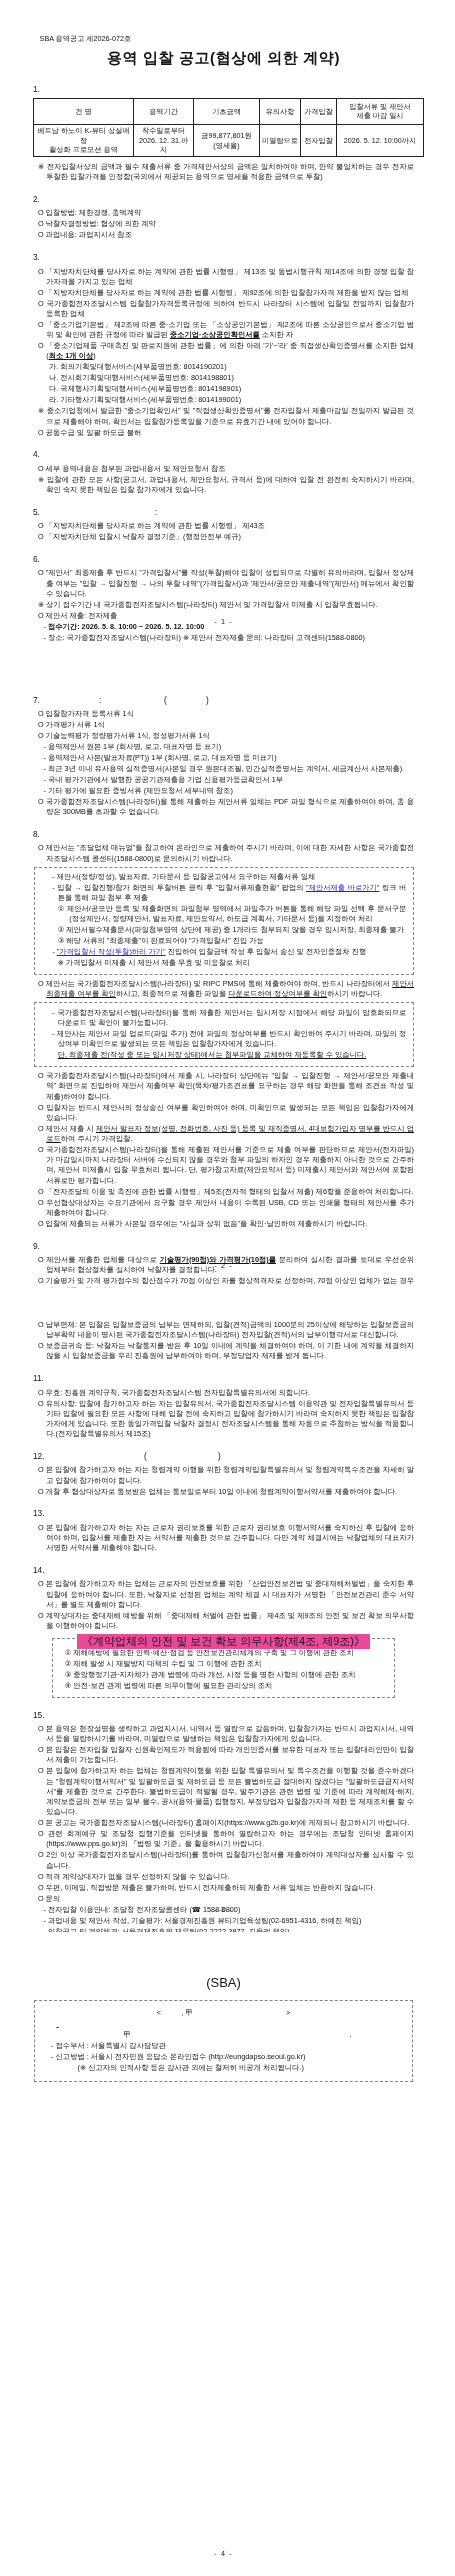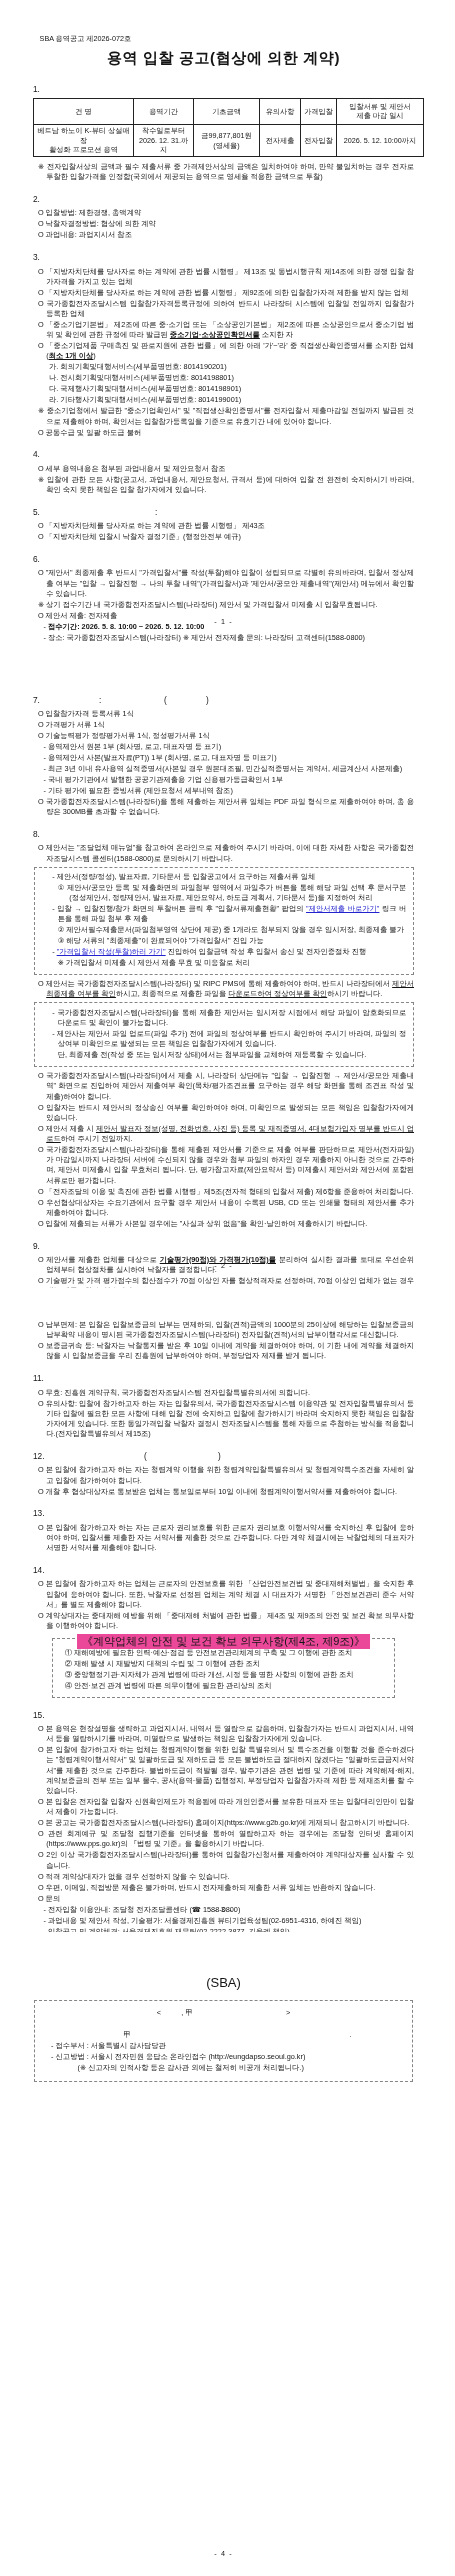--- a/index.html
+++ b/index.html
@@ -11,22 +11,22 @@
   .page.pg3{padding-top:32px;}
   .page.pg4{padding-top:46px;}
   .doc-ref{font-size:7.2px;padding-left:6.6px;line-height:10px;}
   .doc-title{font-size:15px;font-weight:bold;text-align:center;margin:4px 0 0;line-height:19px;letter-spacing:0.6px;}
   .sec-h{font-size:8.3px;line-height:10.5px;margin:11.6px 0 3.9px;}
   .sec-h.first{margin-top:16.5px;}
   .ln{line-height:10.2px;margin:0 0 0.8px;text-align:justify;}
   .lv-b{padding-left:13.2px;text-indent:-8.3px;}
   .lv-s{padding-left:16px;text-indent:-5.5px;}
   .lv-s2{padding-left:27.6px;text-indent:-11.6px;}
-  .lv-c{padding-left:15.4px;text-indent:-11.6px;font-family:Liberation Serif, serif;}
-  .lv-p{padding-left:16px;text-indent:0;}
+  .lv-c{padding-left:15.4px;text-indent:-11.6px;}
+  .lv-p{padding-left:16px;text-indent:0;text-decoration:underline;}
   .lv-s3{padding-left:37px;text-indent:0;}
   .lv-ctr{text-align:center;white-space:pre;}
   .abs-wrap{position:relative;height:10.5px;padding:0;text-indent:0;}
   .abs-wrap span{position:absolute;top:0;}
   .seg-b{font-weight:bold;}
   .seg-u{text-decoration:underline;}
   .seg-bu{font-weight:bold;text-decoration:underline;}
   .seg-link{text-decoration:underline;cursor:pointer;}
   table.bid{border-collapse:collapse;table-layout:fixed;width:391px;margin:3.3px 0 5px;font-size:7.2px;border:1.1px solid #222;}
   table.bid th,table.bid td{border:0.6px solid #222;text-align:center;vertical-align:middle;
@@ -72,21 +72,21 @@
           </tr>
         </thead>
         <tbody>
           <tr>
             <td>베트남 하노이 K-뷰티 상설매장
 활성화 프로모션 용역</td>
             <td>착수일로부터
 2026. 12. 31.까지</td>
             <td>금99,877,801원
 (영세율)</td>
-            <td>전자제출</td>
+            <td>미열람으로</td>
             <td>전자입찰</td>
             <td>2026. 5. 12. 10:00까지</td>
           </tr>
         </tbody>
       </table>
       <div class="ln lv-b"><span>※ 전자입찰서상의 금액과 필수 제출서류 중 가격제안서상의 금액은 일치하여야 하며, 만약 불일치하는 경우 전자로 투찰한 입찰가격을 인정함(국외에서 제공되는 용역으로 영세율 적용한 금액으로 투찰)</span></div>
       <div class="sec-h">2.</div>
       <div class="ln lv-b"><span>O 입찰방법: 제한경쟁, 총액계약</span></div>
       <div class="ln lv-b"><span>O 낙찰자결정방법: 협상에 의한 계약</span></div>
       <div class="ln lv-b"><span>O 과업내용: 과업지시서 참조</span></div>
@@ -132,36 +132,36 @@
       <div class="ln lv-s"><span>- 용역제안서 원본 1부 (회사명, 로고, 대표자명 등 표기)</span></div>
       <div class="ln lv-s"><span>- 용역제안서 사본(발표자료(PT)) 1부 (회사명, 로고, 대표자명 등 미표기)</span></div>
       <div class="ln lv-s"><span>- 최근 3년 이내 유사용역 실적증명서(사본일 경우 원본대조필, 민간실적증명서는 계약서, 세금계산서 사본제출)</span></div>
       <div class="ln lv-s"><span>- 국내 평가기관에서 발행한 공공기관제출용 기업 신용평가등급확인서 1부</span></div>
       <div class="ln lv-s"><span>- 기타 평가에 필요한 증빙서류 (제안요청서 세부내역 참조)</span></div>
       <div class="ln lv-b"><span>O 국가종합전자조달시스템(나라장터)을 통해 제출하는 제안서류 일체는 PDF 파일 형식으로 제출하여야 하며, 총 용량은 300MB를 초과할 수 없습니다.</span></div>
       <div class="sec-h">8.</div>
       <div class="ln lv-b"><span>O 제안서는 "조달업체 매뉴얼"을 참고하여 온라인으로 제출하여 주시기 바라며, 이에 대한 자세한 사항은 국가종합전자조달시스템 콜센터(1588-0800)로 문의하시기 바랍니다.</span></div>
       <div class="nbox bx-wide">
         <div class="ln lv-s"><span>- 제안서(정량/정성), 발표자료, 기타문서 등 입찰공고에서 요구하는 제출서류 일체</span></div>
+        <div class="ln lv-s"><span>- 입찰 → 입찰진행/참가 화면의 투찰버튼 클릭 후 "입찰서류제출현황" 팝업의 </span><span class="seg-link" style="color: rgb(34, 34, 207);">"제안서제출 바로가기"</span><span> 링크 버튼을 통해 파일 첨부 후 제출</span></div>
         <div class="ln lv-s2"><span>① 제안서/공모안 등록 및 제출화면의 파일첨부 영역에서 파일추가 버튼을 통해 해당 파일 선택 후 문서구분(정성제안서, 정량제안서, 발표자료, 제안요약서, 하도급 계획서, 기타문서 등)을 지정하여 처리</span></div>
-        <div class="ln lv-s"><span>- 입찰 → 입찰진행/참가 화면의 투찰버튼 클릭 후 "입찰서류제출현황" 팝업의 </span><span class="seg-link" style="color: rgb(34, 34, 207);">"제안서제출 바로가기"</span><span> 링크 버튼을 통해 파일 첨부 후 제출</span></div>
         <div class="ln lv-s2"><span>② 제안서필수제출문서(파일첨부영역 상단에 제공) 중 1개라도 첨부되지 않을 경우 임시저장, 최종제출 불가</span></div>
         <div class="ln lv-s2"><span>③ 해당 서류의 "최종제출"이 완료되어야 "가격입찰서" 진입 가능</span></div>
         <div class="ln lv-s"><span>- </span><span class="seg-link" style="color: rgb(34, 34, 207);">"가격입찰서 작성(투찰)하러 가기"</span><span> 진입하여 입찰금액 작성 후 입찰서 송신 및 전자인증절차 진행</span></div>
         <div class="ln lv-s2"><span>※ 가격입찰서 미제출 시 제안서 제출 무효 및 미응찰로 처리</span></div>
       </div>
       <div class="ln lv-b"><span>O 제안서는 국가종합전자조달시스템(나라장터) 및 RIPC PMS에 통해 제출하여야 하며, 반드시 나라장터에서 </span><span class="seg-u">제안서 최종제출 여부를 확인</span><span>하시고, 최종적으로 제출한 파일을 </span><span class="seg-u">다운로드하여 정상여부를 확인</span><span>하시기 바랍니다.</span></div>
       <div class="nbox bx-wide">
         <div class="ln lv-s"><span>- 국가종합전자조달시스템(나라장터)을 통해 제출한 제안서는 임시저장 시점에서 해당 파일이 암호화되므로 다운로드 및 확인이 불가능합니다.</span></div>
         <div class="ln lv-s"><span>- 제안사는 제안서 파일 업로드(파일 추가) 전에 파일의 정상여부를 반드시 확인하여 주시기 바라며, 파일의 정상여부 미확인으로 발생되는 모든 책임은 입찰참가자에게 있습니다.</span></div>
         <div class="ln lv-p"><span>단, 최종제출 전(작성 중 또는 임시저장 상태)에서는 첨부파일을 교체하여 재등록할 수 있습니다.</span></div>
       </div>
       <div class="ln lv-b"><span>O 국가종합전자조달시스템(나라장터)에서 제출 시, 나라장터 상단메뉴 "입찰 → 입찰진행 → 제안서/공모안 제출내역" 화면으로 진입하여 제안서 제출여부 확인(목차/평가조견표를 요구하는 경우 해당 화면을 통해 조견표 작성 및 제출)하여야 합니다.</span></div>
       <div class="ln lv-b"><span>O 입찰자는 반드시 제안서의 정상송신 여부를 확인하여야 하며, 미확인으로 발생되는 모든 책임은 입찰참가자에게 있습니다.</span></div>
-      <div class="ln lv-b"><span>O 제안서 제출 시 </span><span class="seg-u">제안서 발표자 정보(성명, 전화번호, 사진 등) 등록 및 재직증명서, 4대보험가입자 명부를 반드시 업로드</span><span>하여 주시기 전일까지.</span></div>
+      <div class="ln lv-b"><span>O 제안서 제출 시 </span><span class="seg-u">제안서 발표자 정보(성명, 전화번호, 사진 등) 등록 및 재직증명서, 4대보험가입자 명부를 반드시 업로드</span><span>하여 주시기 가격입찰.</span></div>
       <div class="ln lv-b"><span>O 국가종합전자조달시스템(나라장터)을 통해 제출된 제안서를 기준으로 제출 여부를 판단하므로 제안서(전자파일)가 마감일시까지 나라장터 서버에 수신되지 않을 경우와 첨부 파일의 하자인 경우 제출하지 아니한 것으로 간주하며, 제안서 미제출시 입찰 무효처리 됩니다. 단, 평가참고자료(제안요약서 등) 미제출시 제안서와 제안서에 포함된 서류로만 평가합니다.</span></div>
       <div class="ln lv-b"><span>O 「전자조달의 이용 및 촉진에 관한 법률 시행령」제5조(전자적 형태의 입찰서 제출) 제6항을 준용하여 처리합니다.</span></div>
       <div class="ln lv-b"><span>O 우선협상대상자는 수요기관에서 요구할 경우 제안서 내용이 수록된 USB, CD 또는 인쇄물 형태의 제안서를 추가 제출하여야 합니다.</span></div>
       <div class="ln lv-b"><span>O 입찰에 제출되는 서류가 사본일 경우에는 "사실과 상위 없음"을 확인·날인하여 제출하시기 바랍니다.</span></div>
       <div class="sec-h">9.</div>
       <div class="ln lv-b"><span>O 제안서를 제출한 업체를 대상으로 </span><span class="seg-bu">기술평가(90점)와 가격평가(10점)를</span><span> 분리하여 실시한 결과를 토대로 우선순위 업체부터 협상절차를 실시하여 낙찰자를 결정합니다.</span></div>
       <div class="ln lv-b"><span>O 기술평가 및 가격 평가점수의 합산점수가 70점 이상인 자를 협상적격자로 선정하며, 70점 이상인 업체가 없는 경우에는 재공고할 수 있습니다.</span></div>
       <div class="pg-footer">- 2 -</div>
     </div>
     <div class="page pg3">
@@ -184,22 +184,22 @@
       <div class="ln lv-b"><span>O 계약상대자는 중대재해 예방을 위해 「중대재해 처벌에 관한 법률」 제4조 및 제9조의 안전 및 보건 확보 의무사항을 이행하여야 합니다.</span></div>
       <div class="nbox bx-narrow">
         <span class="bx-title">《계약업체의 안전 및 보건 확보 의무사항(제4조, 제9조)》</span>
         <div class="ln lv-c"><span>① 재해예방에 필요한 인력·예산·점검 등 안전보건관리체계의 구축 및 그 이행에 관한 조치</span></div>
         <div class="ln lv-c"><span>② 재해 발생 시 재발방지 대책의 수립 및 그 이행에 관한 조치</span></div>
         <div class="ln lv-c"><span>③ 중앙행정기관·지자체가 관계 법령에 따라 개선, 시정 등을 명한 사항의 이행에 관한 조치</span></div>
         <div class="ln lv-c"><span>④ 안전·보건 관계 법령에 따른 의무이행에 필요한 관리상의 조치</span></div>
       </div>
       <div class="sec-h">15.</div>
       <div class="ln lv-b"><span>O 본 용역은 현장설명을 생략하고 과업지시서, 내역서 등 열람으로 갈음하며, 입찰참가자는 반드시 과업지시서, 내역서 등을 열람하시기를 바라며, 미열람으로 발생하는 책임은 입찰참가자에게 있습니다.</span></div>
+      <div class="ln lv-b"><span>O 본 입찰은 전자입찰 입찰자 신원확인제도가 적용됨에 따라 개인인증서를 보유한 대표자 또는 입찰대리인만이 입찰서 제출이 가능합니다.</span></div>
       <div class="ln lv-b"><span>O 본 입찰에 참가하고자 하는 업체는 청렴계약이행을 위한 입찰 특별유의서 및 특수조건을 이행할 것을 준수하겠다는 "청렴계약이행서약서" 및 일괄하도급 및 재하도급 등 모든 불법하도급 절대하지 않겠다는 "일괄하도급금지서약서"를 제출한 것으로 간주한다. 불법하도급이 적발될 경우, 발주기관은 관련 법령 및 기준에 따라 계약해제·해지, 계약보증금의 전부 또는 일부 몰수, 공사(용역·물품) 집행정지, 부정당업자 입찰참가자격 제한 등 제재조치를 할 수 있습니다.</span></div>
-      <div class="ln lv-b"><span>O 본 입찰은 전자입찰 입찰자 신원확인제도가 적용됨에 따라 개인인증서를 보유한 대표자 또는 입찰대리인만이 입찰서 제출이 가능합니다.</span></div>
       <div class="ln lv-b"><span>O 본 공고는 국가종합전자조달시스템(나라장터) 홈페이지(https://www.g2b.go.kr)에 게재되니 참고하시기 바랍니다.</span></div>
       <div class="ln lv-b"><span>O 관련 회계예규 및 조달청 집행기준을 인터넷을 통하여 열람하고자 하는 경우에는 조달청 인터넷 홈페이지 (https://www.pps.go.kr)의 『법령 및 기준』을 활용하시기 바랍니다.</span></div>
       <div class="ln lv-b"><span>O 2인 이상 국가종합전자조달시스템(나라장터)를 통하여 입찰참가신청서를 제출하여야 계약대상자를 심사할 수 있습니다.</span></div>
       <div class="ln lv-b"><span>O 적격 계약상대자가 없을 경우 선정하지 않을 수 있습니다.</span></div>
       <div class="ln lv-b"><span>O 우편, 이메일, 직접방문 제출은 불가하며, 반드시 전자제출하되 제출한 서류 일체는 반환하지 않습니다.</span></div>
       <div class="ln lv-b"><span>O 문의</span></div>
       <div class="ln lv-s"><span>- 전자입찰 이용안내: 조달청 전자조달콜센타 (☎ 1588-0800)</span></div>
       <div class="ln lv-s"><span>- 과업내용 및 제안서 작성, 기술평가: 서울경제진흥원 뷰티기업육성팀(02-6951-4316, 하예진 책임)</span></div>
       <div class="ln lv-s"><span>- 입찰공고 및 계약체결: 서울경제진흥원 재무팀(02-2222-3877, 김웅례 책임)</span></div>
       <div class="pg-footer">- 3 -</div>

